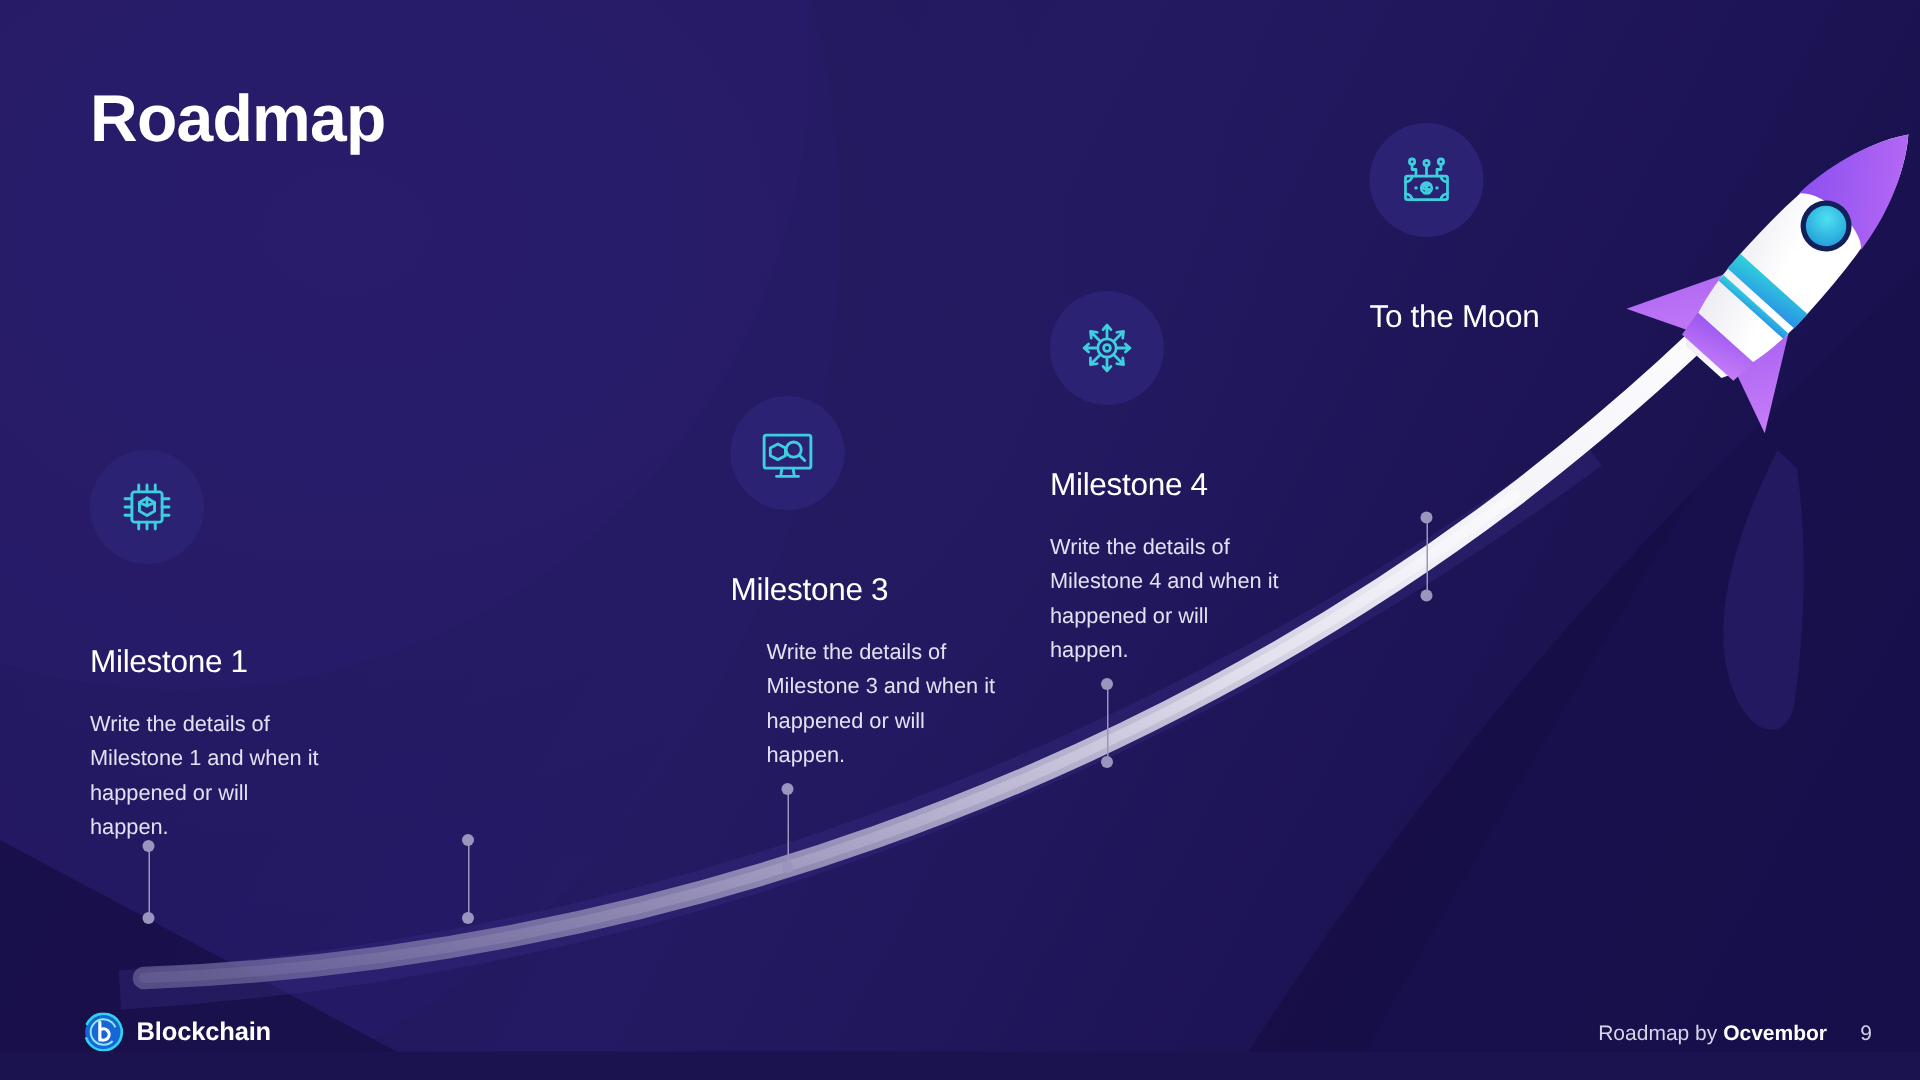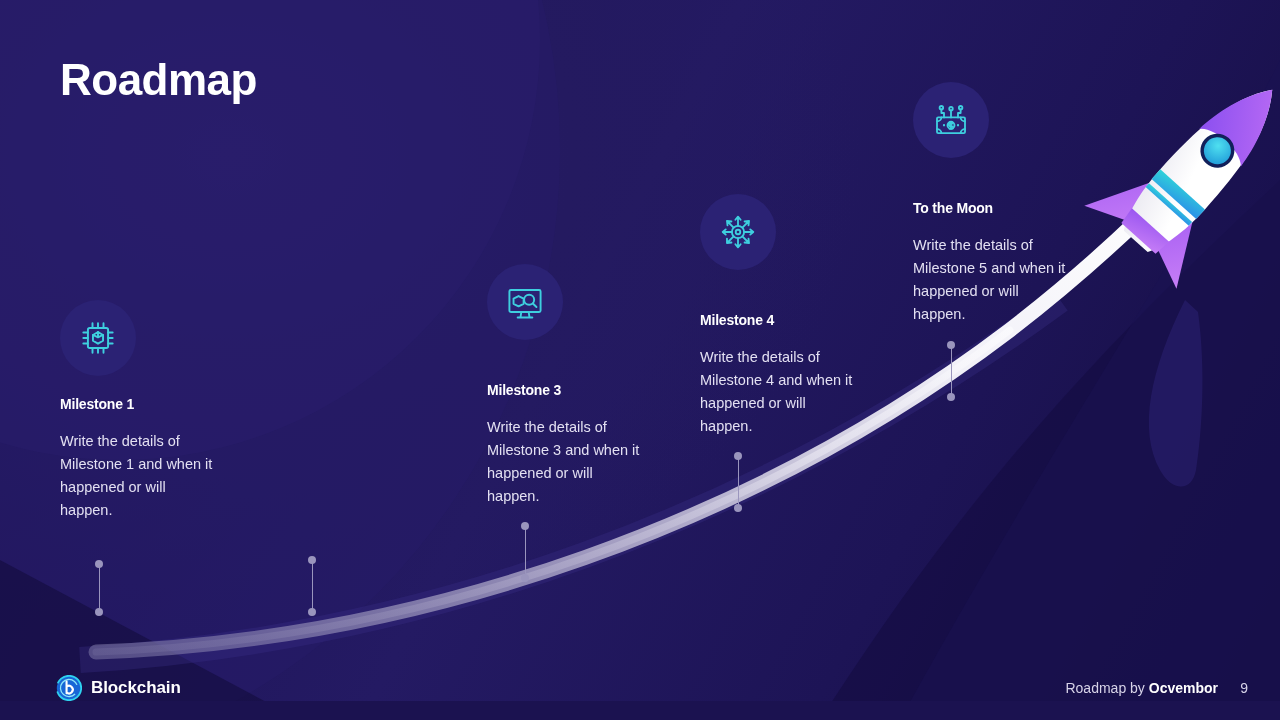--- a/index.html
+++ b/index.html
@@ -30,21 +30,21 @@
 
   
   .milestone { position:absolute; }
   .icon-badge {
     width:76px; height:76px; border-radius:50%;
     background:#2b2274;
     display:flex; align-items:center; justify-content:center;
   }
   .icon-badge svg { display:block; }
   .ms-title {
-    font-size:14px; font-weight:bold; color:#ffffff;
+    font-size:21px; font-weight:normal; color:#ffffff;
     letter-spacing:-0.2px; white-space:nowrap;
   }
   .ms-desc {
     font-size:14.5px; line-height:23px; color:#e3e0f2;
     width:160px;
   }
 
   
   .stem { position:absolute; }
   .stem .line {
@@ -160,21 +160,21 @@
   <div class="milestone" style="left:60px; top:300px;">
     <div class="icon-badge">
       <svg width="44" height="44" viewBox="0 0 48 48" fill="none" stroke="#3ecfdf" stroke-width="2.1" stroke-linecap="round" stroke-linejoin="round">
         <rect x="13" y="13" width="22" height="22" rx="2"></rect>
         <path d="M24 17.5 L29.5 20.7 L29.5 27 L24 30.2 L18.5 27 L18.5 20.7 Z"></path>
         <path d="M24 17.5 L24 23.3 M24 23.3 L29.5 20.7 M24 23.3 L18.5 20.7"></path>
         <path d="M18 13 V8 M24 13 V8 M30 13 V8 M18 35 V40 M24 35 V40 M30 35 V40
                  M13 18 H8 M13 24 H8 M13 30 H8 M35 18 H40 M35 24 H40 M35 30 H40"></path>
       </svg>
     </div>
-    <div class="ms-title" style="margin-top:20px;">Milestone 1</div>
+    <div class="ms-title" style="margin-top:54px;">Milestone 1</div>
     <div class="ms-desc" style="margin-top:18px;">Write the details of Milestone 1 and when it happened or will happen.</div>
   </div>
   <div class="stem" style="left:95px; top:560px; height:56px;">
     <div class="dot" style="top:0;"></div>
     <div class="line" style="height:48px;"></div>
     <div class="dot" style="top:48px;"></div>
   </div>
 
   <div class="stem" style="left:308px; top:556px; height:60px;">
     <div class="dot" style="top:0;"></div>
@@ -186,21 +186,21 @@
     <div class="icon-badge">
       <svg width="44" height="44" viewBox="0 0 48 48" fill="none" stroke="#3ecfdf" stroke-width="2.1" stroke-linecap="round" stroke-linejoin="round">
         <rect x="7" y="11" width="34" height="24" rx="1.6"></rect>
         <path d="M20 35 L19 41 H29 L28 35 M16 41 H32"></path>
         <path d="M17 17.5 L22.5 20.3 L22.5 26 L17 28.8 L11.5 26 L11.5 20.3 Z"></path>
         <circle cx="28.5" cy="21.5" r="5.5"></circle>
         <path d="M32.6 25.6 L36.5 29.5"></path>
       </svg>
     </div>
     <div class="ms-title" style="margin-top:42px;">Milestone 3</div>
-    <div class="ms-desc" style="margin-top:18px;">Write the details of Milestone 3 and when it happened or will happen.</div>
+    <div class="ms-desc" style="margin-top:18px;margin-left:24px;">Write the details of Milestone 3 and when it happened or will happen.</div>
   </div>
   <div class="stem" style="left:521px; top:522px; height:60px;">
     <div class="dot" style="top:0;"></div>
     <div class="line" style="height:52px;"></div>
     <div class="dot" style="top:52px;"></div>
   </div>
 
   <div class="milestone" style="left:700px; top:194px;">
     <div class="icon-badge">
       <svg width="42" height="42" viewBox="0 0 48 48" fill="none" stroke="#3ecfdf" stroke-width="2.1" stroke-linecap="round" stroke-linejoin="round">
@@ -237,21 +237,20 @@
         <circle cx="32" cy="30" r="1.3" fill="#3ecfdf" stroke="none"></circle>
         <path d="M16 21 V16 M16 16 H13 V12"></path>
         <circle cx="13" cy="10" r="2"></circle>
         <path d="M24 21 V13"></path>
         <circle cx="24" cy="11" r="2"></circle>
         <path d="M32 21 V16 M32 16 H35 V12"></path>
         <circle cx="35" cy="10" r="2"></circle>
       </svg>
     </div>
     <div class="ms-title" style="margin-top:42px;">To the Moon</div>
-    <div class="ms-desc" style="margin-top:18px;">Write the details of Milestone 5 and when it happened or will happen.</div>
   </div>
   <div class="stem" style="left:947px; top:341px; height:60px;">
     <div class="dot" style="top:0;"></div>
     <div class="line" style="height:52px;"></div>
     <div class="dot" style="top:52px;"></div>
   </div>
 
   <div class="footer-logo">
     <svg width="26" height="26" viewBox="0 0 32 32">
       <circle cx="16" cy="16" r="15" fill="#1766d6"></circle>

